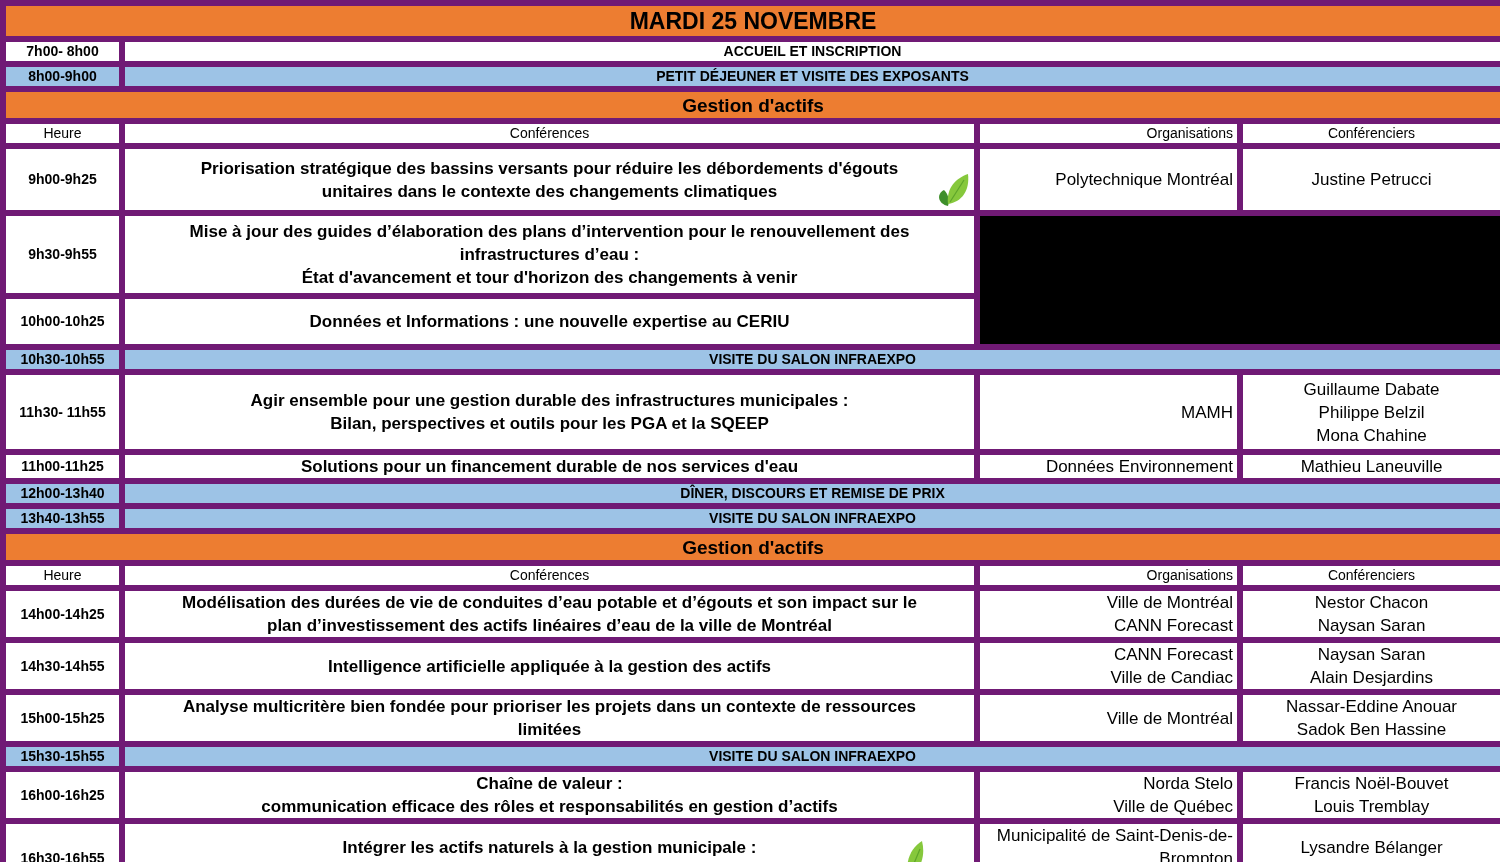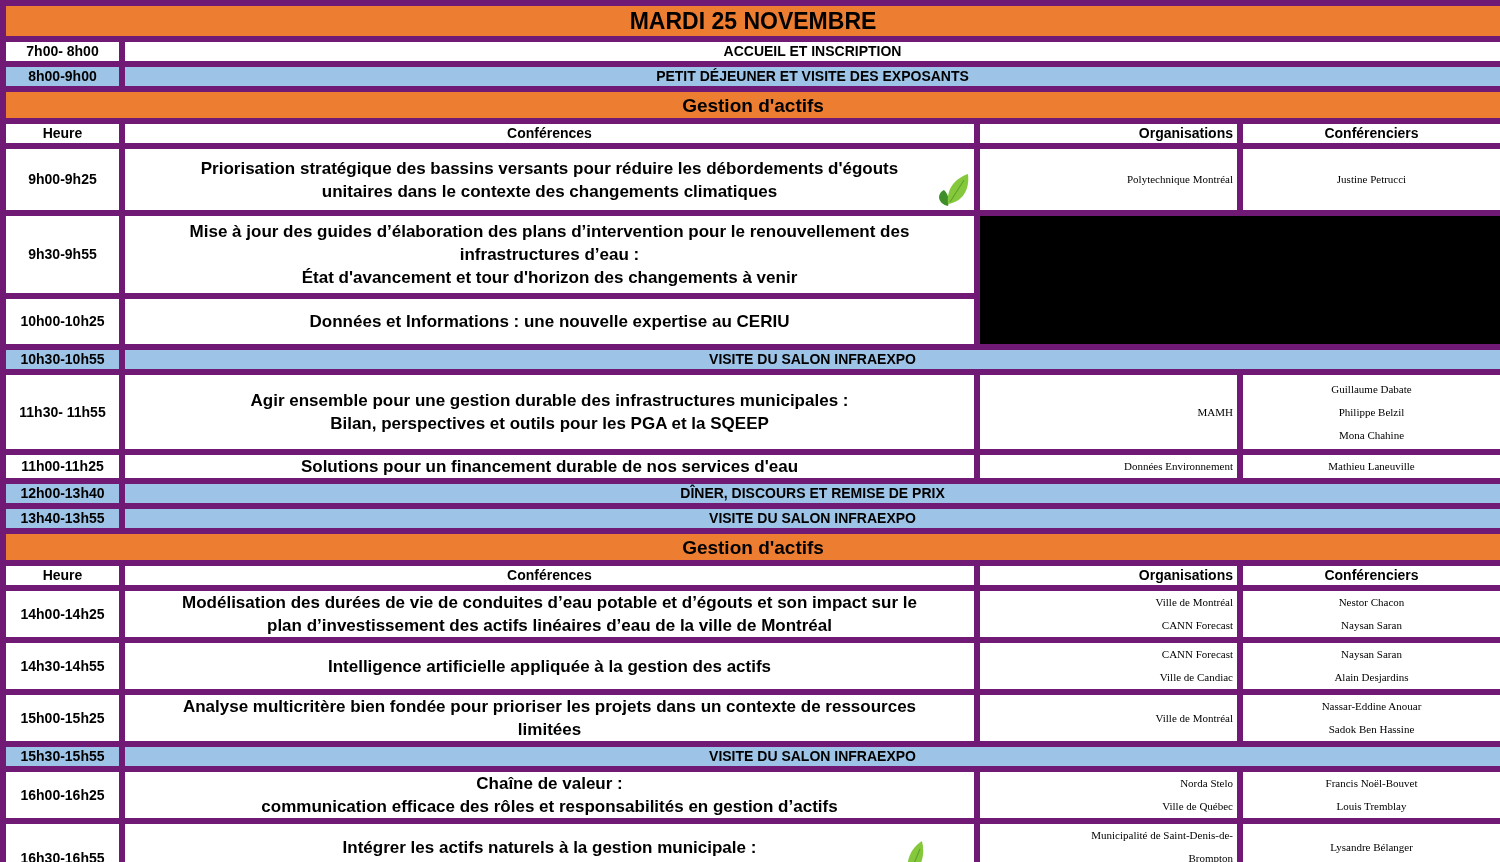--- a/index.html
+++ b/index.html
@@ -5,23 +5,23 @@
   html, body { margin:0; padding:0; background:#ffffff; }
   body { width:1500px; height:862px; overflow:hidden; font-family:"Liberation Sans", sans-serif; color:#000; }
   table { border-collapse:collapse; width:1500px; table-layout:fixed; }
   td { border:6px solid #701a75; text-align:center; vertical-align:middle; padding:0 4px; line-height:23px; }
   .orange { background:#ed7d31; }
   .blue { background:#9dc3e6; }
   .title { font-size:23px; font-weight:bold; height:30px; }
   .section { font-size:19px; font-weight:bold; height:26px; }
   .time { font-size:14px; font-weight:bold; }
   .band { font-size:14px; font-weight:bold; height:19px; line-height:19px; }
-  .head { font-size:14px; font-weight:bold; height:19px; line-height:19px; }
+  .head { font-size:14px; font-weight:normal; height:19px; line-height:19px; }
   .conf { font-size:17px; font-weight:bold; position:relative; }
-  .org, .spk { font-size:11px;font-family:Liberation Serif, serif; }
+  .org, .spk { font-size:17px; }
   .thin-v { border-left-width:1px; border-right-width:1px;text-align:right; }
   .redacted { background:#000; }
   .line { display:block; }
   .leaf { position:absolute; right:4px; bottom:2px; width:36px; height:36px; }
 </style>
 </head>
 <body>
 
 <table>
   <colgroup>

